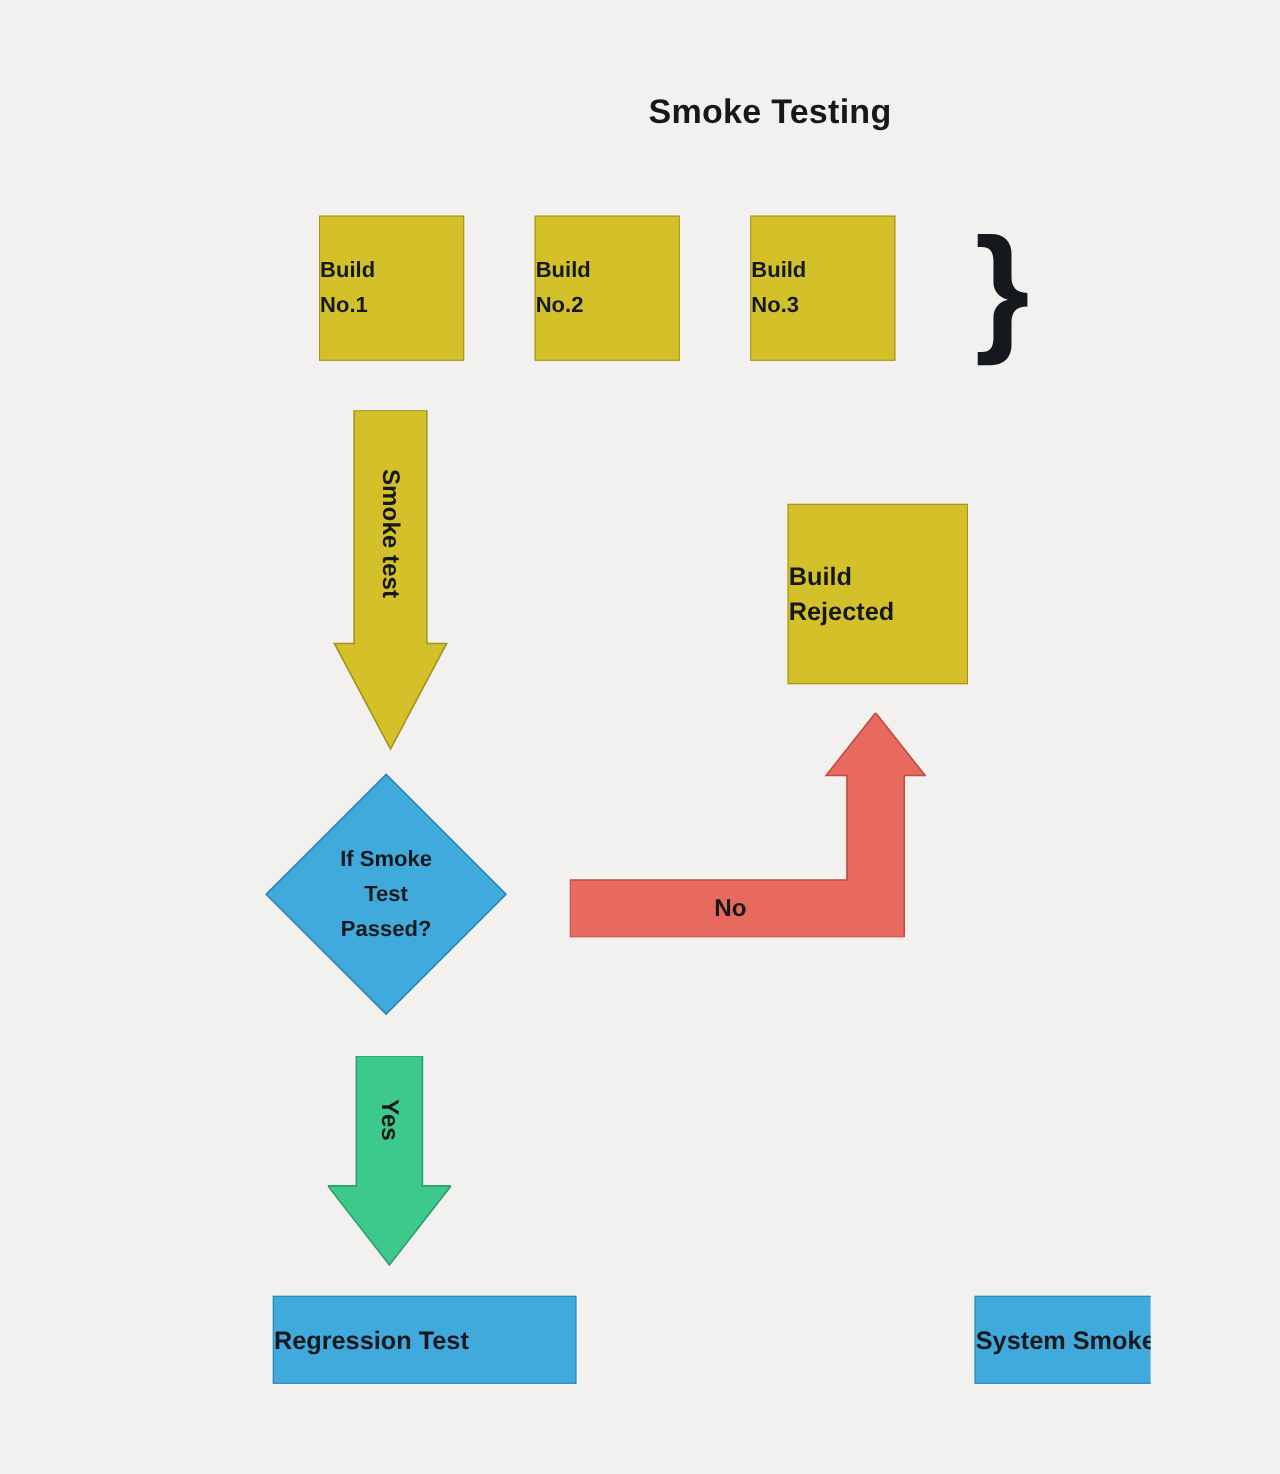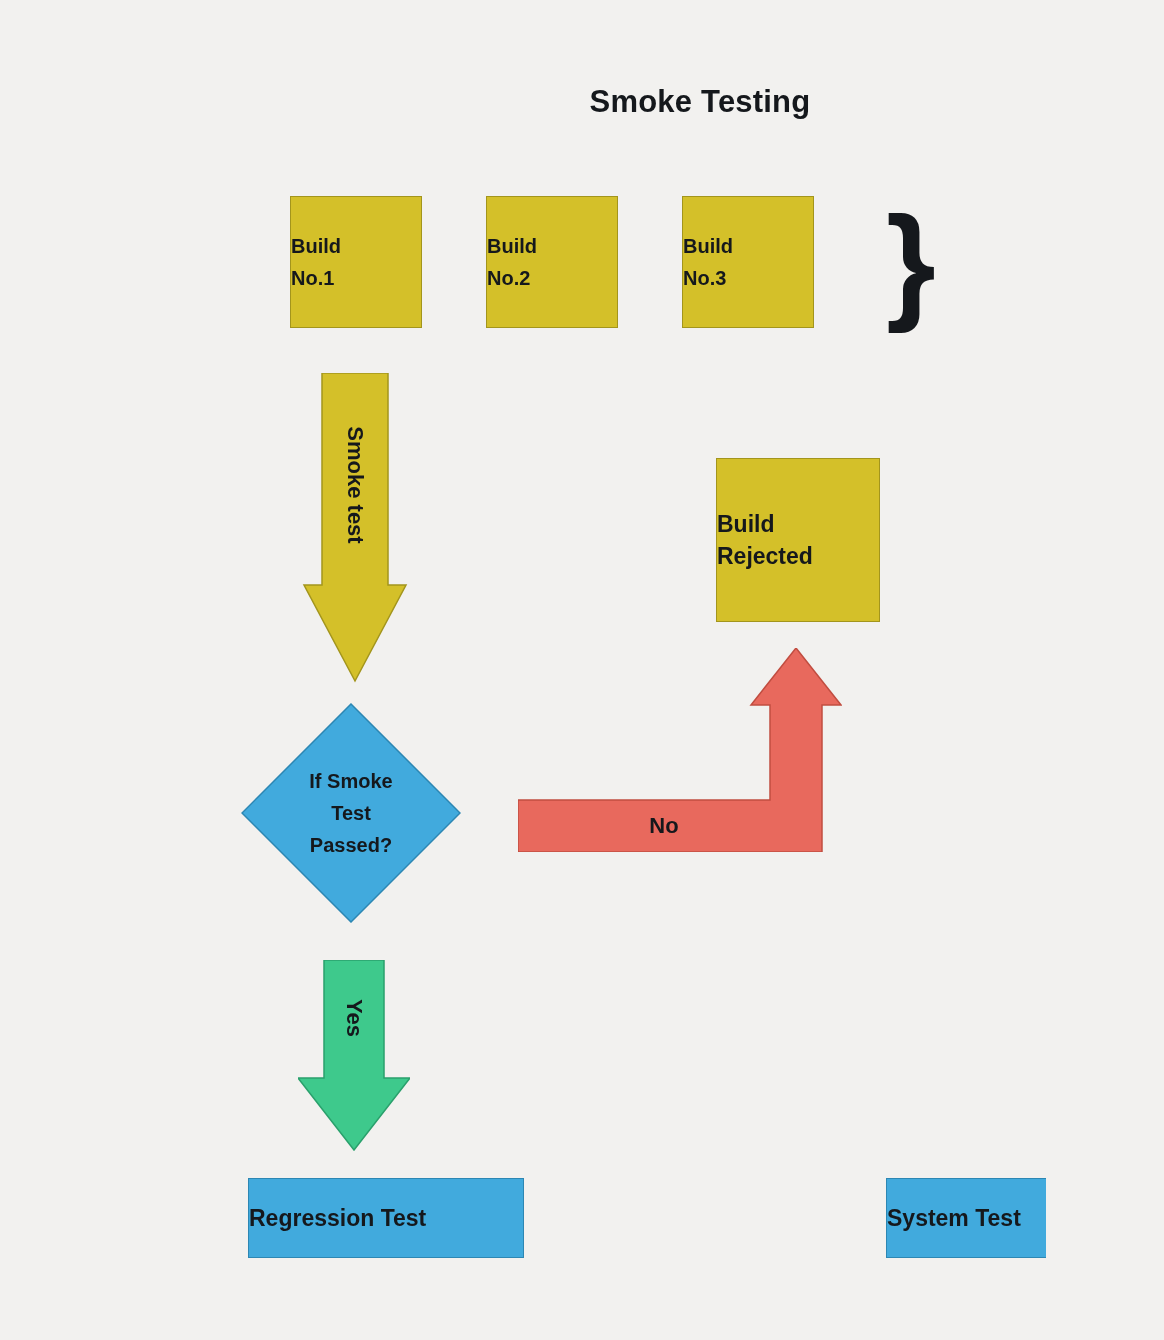--- a/index.html
+++ b/index.html
@@ -181,16 +181,16 @@
     <svg class="arrow-svg" style="left:180px; top:960px;" width="112" height="192" viewBox="0 0 112 192">
       <polygon points="26,0 86,0 86,118 112,118 56,190 0,118 26,118" style="fill:var(--green); stroke:var(--green-border); stroke-width:1.5;"></polygon>
     </svg>
     <div class="v-label" style="left:236px; top:1018px;">Yes</div>
   </div>
 
   <div class="node test-box functional">
     <span class="label">Regression Test</span>
   </div>
   <div class="node test-box system">
-    <span class="label">System Test</span>
+    <span class="label">System Smoke</span>
   </div>
 
 </div>
 
 </body></html>

